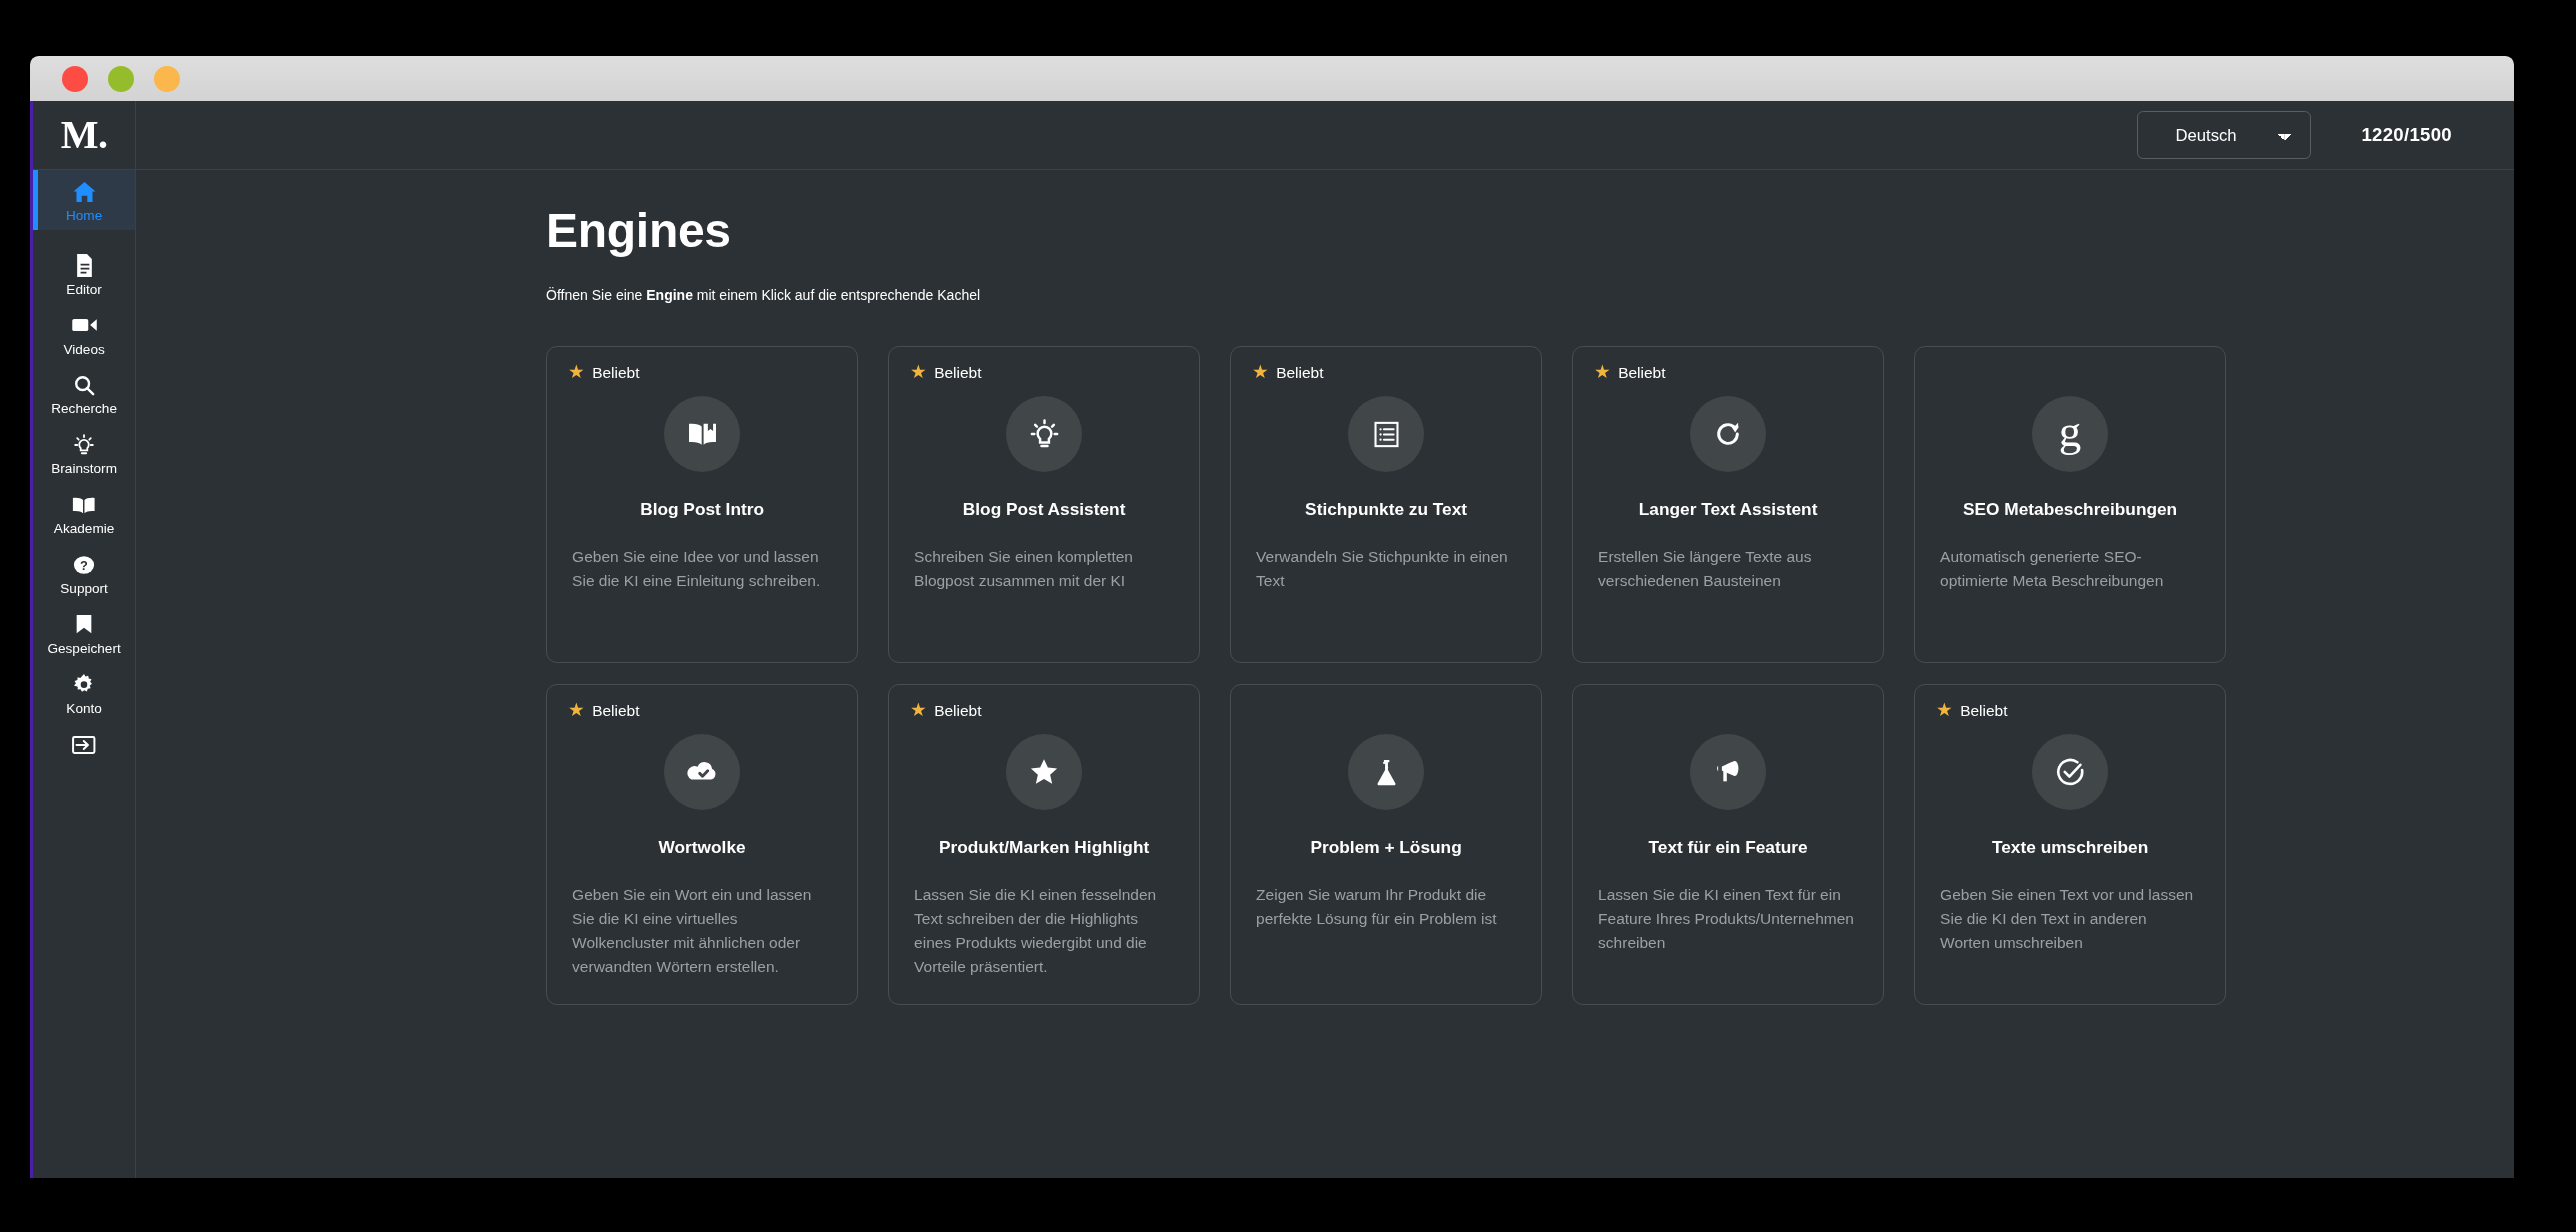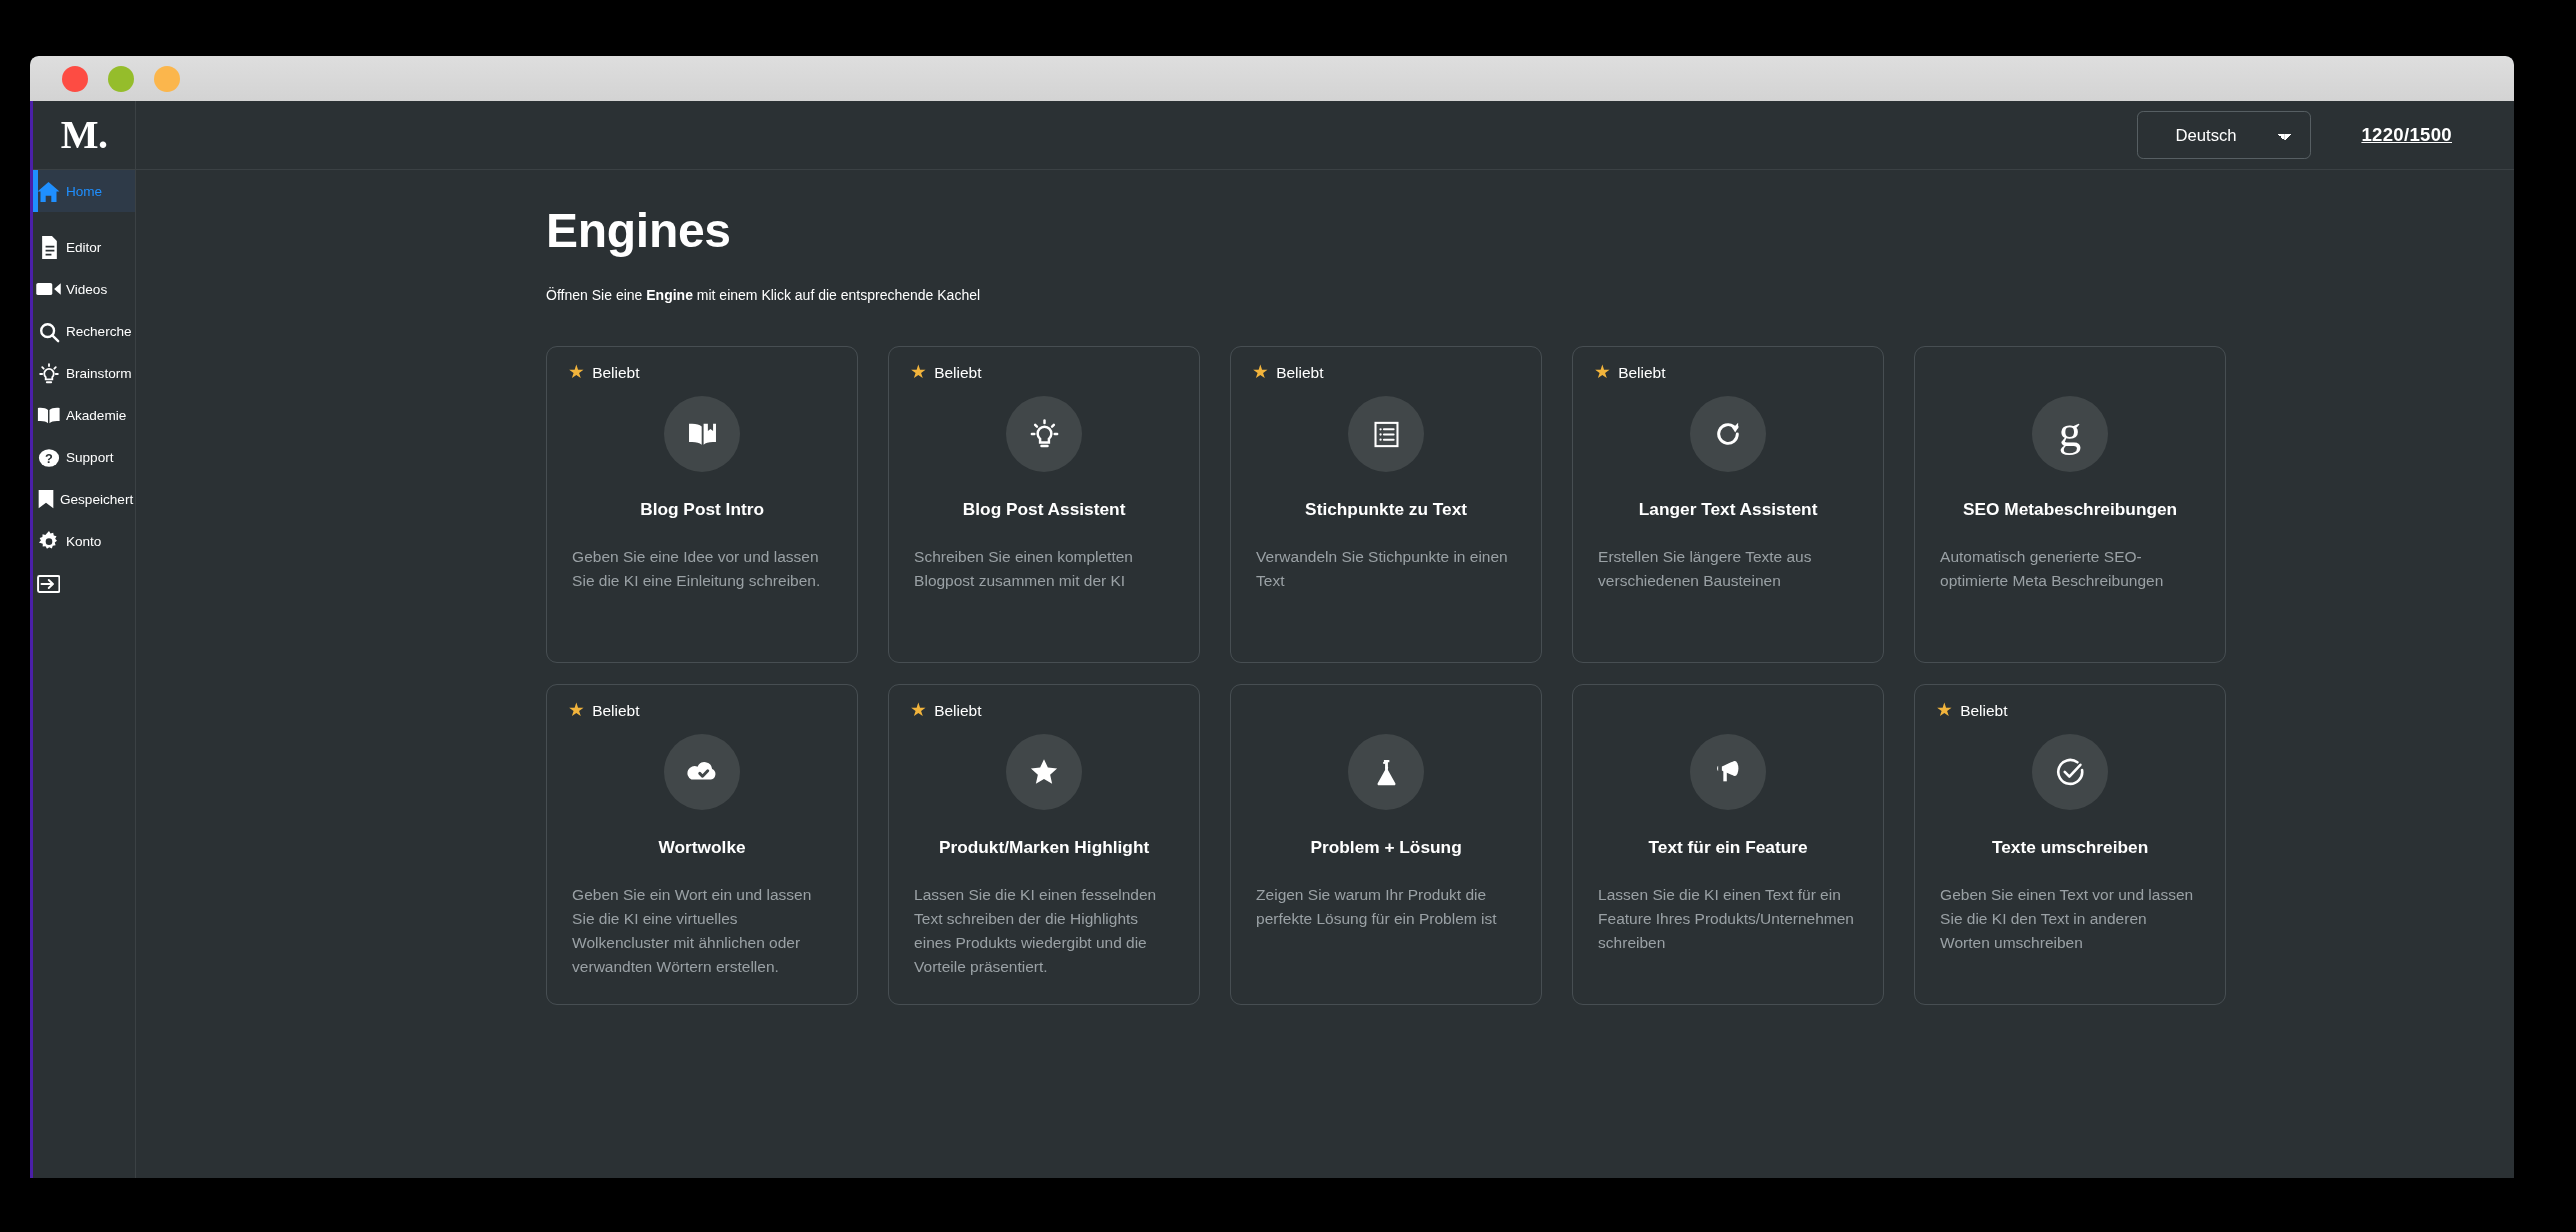--- a/index.html
+++ b/index.html
@@ -74,21 +74,21 @@
     letter-spacing: -0.6px;
     line-height: 1;
   }
 
   .nav { display: flex; flex-direction: column; }
 
   .nav-item {
     position: relative;
     padding: 8.7px 2.5px 7.4px 2.5px;
     display: flex;
-    flex-direction: row;
+    flex-direction: column;
     align-items: center;
     gap: 4.3px;
     color: #ffffff;
     cursor: pointer;
     text-decoration: none;
   }
   .nav-item .nav-label {
     font-size: 13.6px;
     line-height: 1;
     white-space: nowrap;
@@ -150,21 +150,20 @@
       calc(100% - 19px) 22px;
     background-size: 6.8px 6.8px, 6.8px 6.8px;
     background-repeat: no-repeat;
   }
 
   .credits {
     font-size: 18.6px;
     font-weight: 700;
     color: #ffffff;
     letter-spacing: 0.3px;
-    text-decoration: underline;
   }
 
   .content {
     flex: 1;
     padding: 37px 0 0 0;
     overflow: hidden;
   }
 
   .page-title {
     font-size: 48px;

